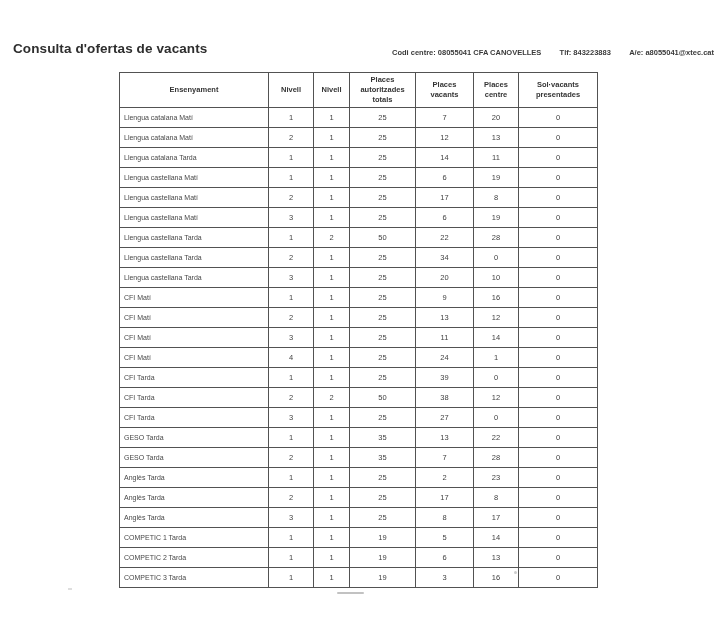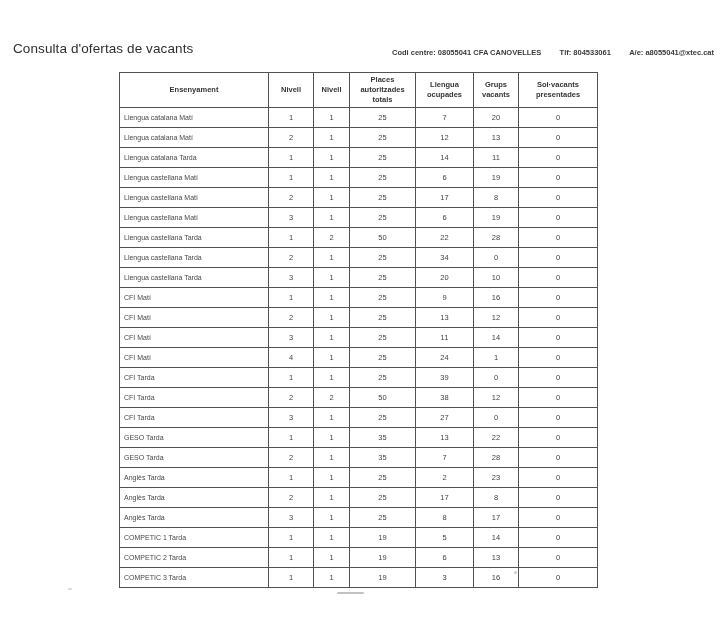--- a/index.html
+++ b/index.html
@@ -14,21 +14,21 @@
     background: #ffffff;
     font-family: "Liberation Sans", sans-serif;
     overflow: hidden;
   }
   .doc-title {
     position: absolute;
     left: 13px;
     top: 41px;
     margin: 0;
     font-size: 13.5px;
-    font-weight: normal;
+    font-weight: bold;
     color: #2e2e2e;
     letter-spacing: 0.1px;
   }
   .centre-info {
     position: absolute;
     left: 392px;
     top: 48px;
     width: 322px;
     display: flex;
     justify-content: space-between;
@@ -115,42 +115,42 @@
 </style>
 </head>
 <body>
 
 <div class="page">
 
   <h1 class="doc-title">Consulta d'ofertas de vacants</h1>
 
   <div class="centre-info">
     <span>Codi centre: 08055041 CFA CANOVELLES</span>
-    <span>Tlf: 804533061</span>
+    <span>Tlf: 843223883</span>
     <span>A/e: a8055041@xtec.cat</span>
   </div>
 
   <table class="vacants">
     <colgroup>
       <col class="c0">
         <col class="c1">
         <col class="c2">
         <col class="c3">
       <col class="c4">
         <col class="c5">
         <col class="c6">
     </colgroup>
     <thead>
       <tr id="header-row">
           <th>Ensenyament</th>
           <th>Nivell</th>
           <th>Nivell</th>
           <th>Places autoritzades totals</th>
-          <th>Llengua ocupades</th>
-          <th>Grups vacants</th>
+          <th>Places vacants</th>
+          <th>Places centre</th>
           <th>Sol·vacants presentades</th>
         </tr>
     </thead>
     <tbody id="table-body">
         <tr>
           <td class="name-cell">Llengua catalana Matí</td>
           <td class="num-cell">1</td>
           <td class="num-cell">1</td>
           <td class="num-cell">25</td>
           <td class="num-cell">7</td>

